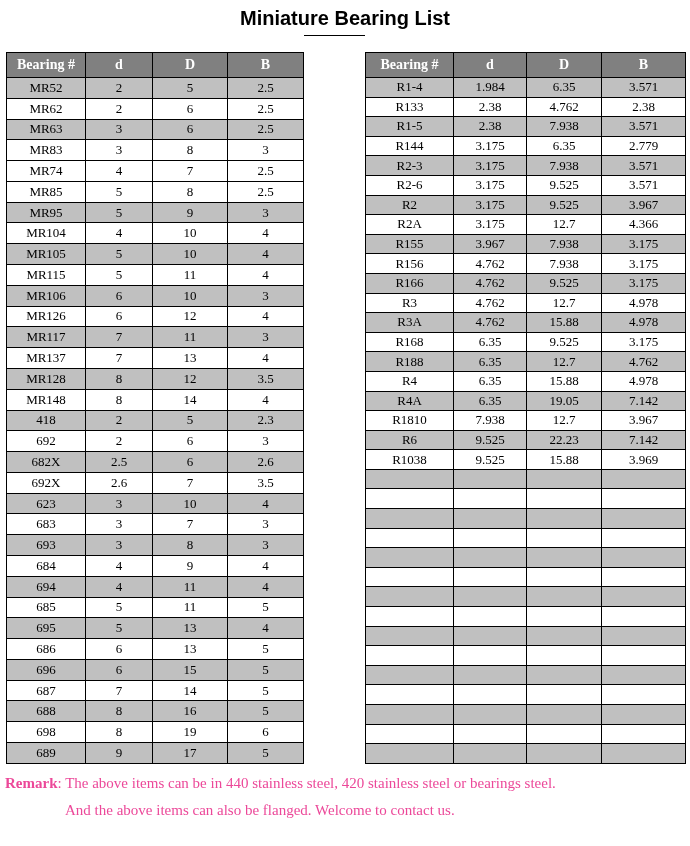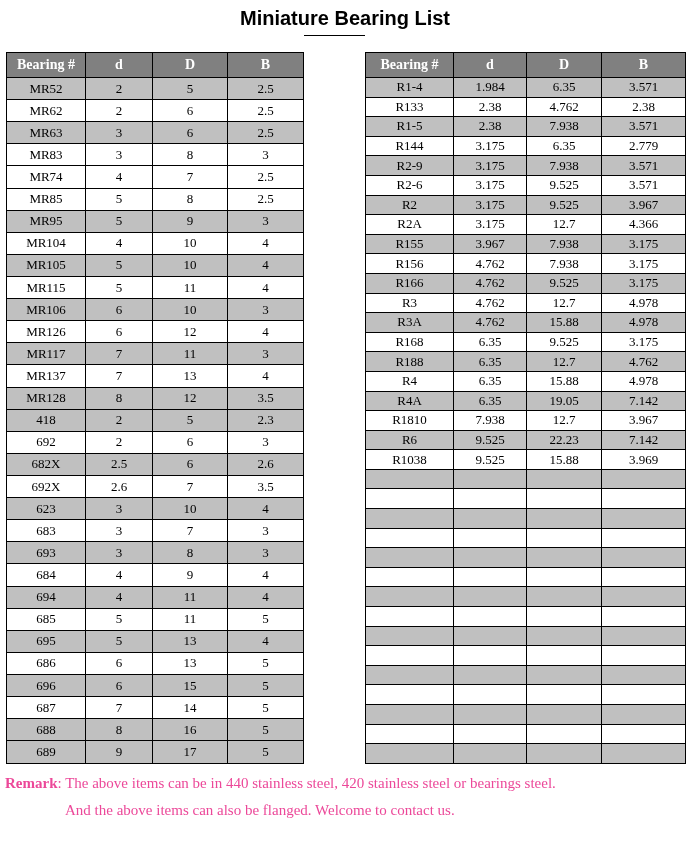--- a/index.html
+++ b/index.html
@@ -190,20 +190,26 @@
             <td>7</td>
             <td>13</td>
             <td>4</td>
           </tr>
           <tr class="gray">
             <td>MR128</td>
             <td>8</td>
             <td>12</td>
             <td>3.5</td>
           </tr>
+          <tr class="white">
+            <td>MR148</td>
+            <td>8</td>
+            <td>14</td>
+            <td>4</td>
+          </tr>
           <tr class="gray">
             <td>418</td>
             <td>2</td>
             <td>5</td>
             <td>2.3</td>
           </tr>
           <tr class="white">
             <td>692</td>
             <td>2</td>
             <td>6</td>
@@ -279,20 +285,26 @@
             <td>687</td>
             <td>7</td>
             <td>14</td>
             <td>5</td>
           </tr>
           <tr class="gray">
             <td>688</td>
             <td>8</td>
             <td>16</td>
             <td>5</td>
+          </tr>
+          <tr class="white">
+            <td>698</td>
+            <td>8</td>
+            <td>19</td>
+            <td>6</td>
           </tr>
           <tr class="gray">
             <td>689</td>
             <td>9</td>
             <td>17</td>
             <td>5</td>
           </tr>
         </tbody>
     </table>
 
@@ -332,21 +344,21 @@
             <td>7.938</td>
             <td>3.571</td>
           </tr>
           <tr class="white">
             <td>R144</td>
             <td>3.175</td>
             <td>6.35</td>
             <td>2.779</td>
           </tr>
           <tr class="gray">
-            <td>R2-9</td>
+            <td>R2-3</td>
             <td>3.175</td>
             <td>7.938</td>
             <td>3.571</td>
           </tr>
           <tr class="white">
             <td>R2-6</td>
             <td>3.175</td>
             <td>9.525</td>
             <td>3.571</td>
           </tr>

